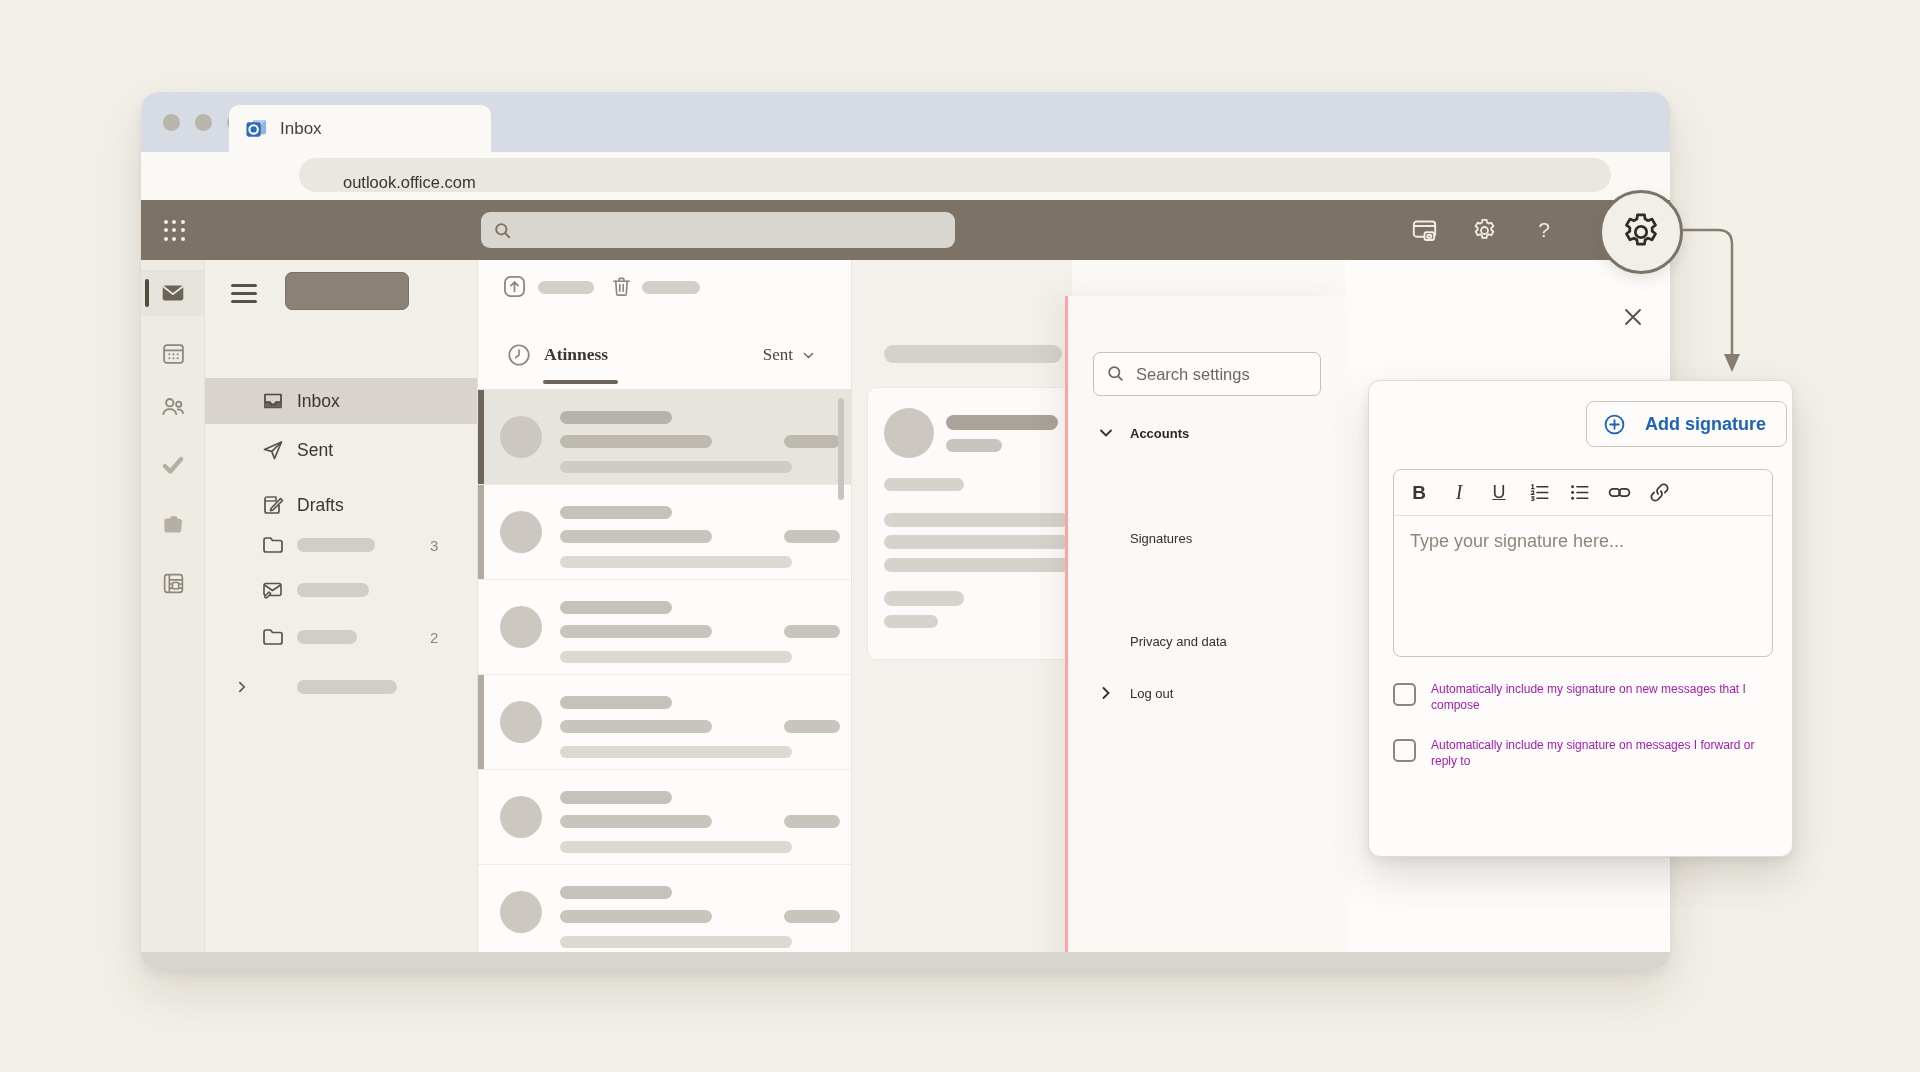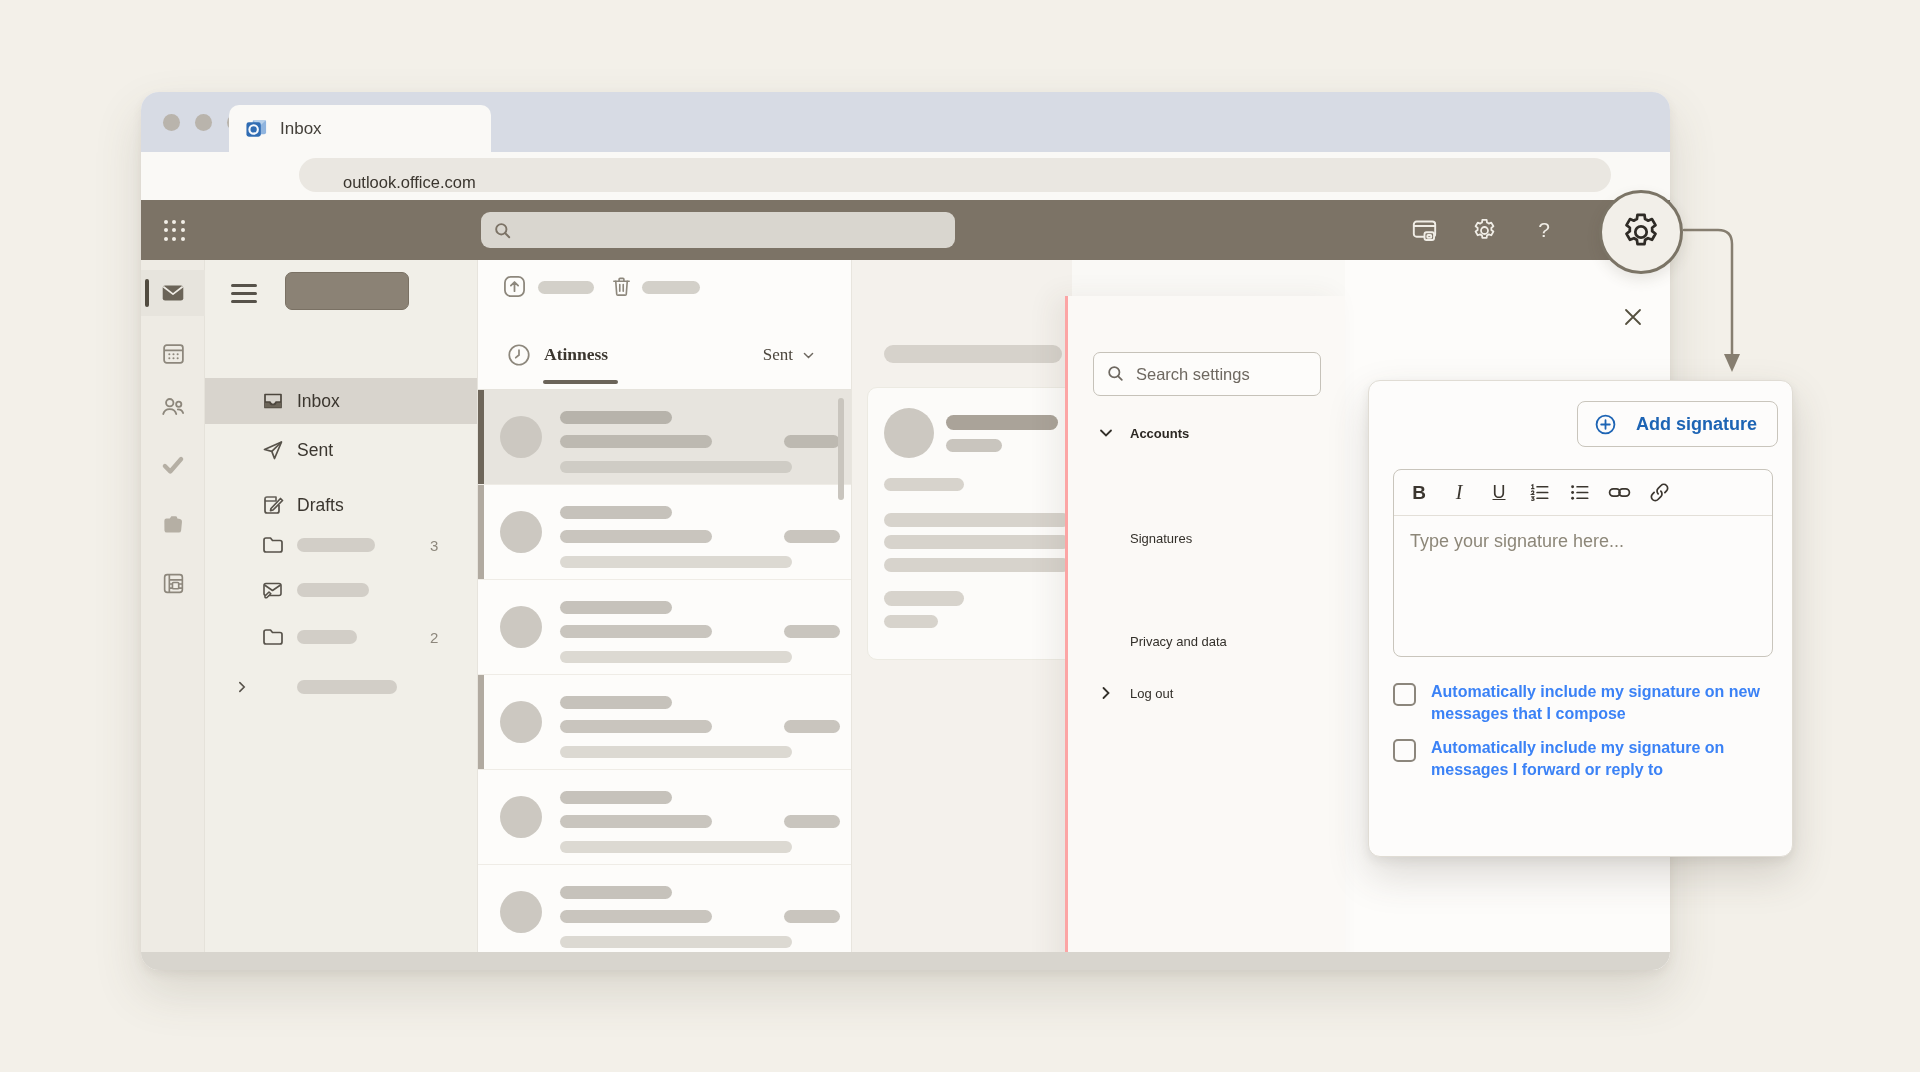--- a/index.html
+++ b/index.html
@@ -114,36 +114,36 @@
 
   
   .gear-callout { position:absolute; left:1599px; top:190px; width:84px; height:84px; border-radius:50%;
     background:#f2efe9; border:3px solid #7b7466; z-index:30; display:flex; align-items:center; justify-content:center;
     box-shadow:0 6px 14px rgba(70,62,48,.12); }
   .arrow-connector { position:absolute; left:1678px; top:214px; z-index:29; }
 
   .sigcard { position:absolute; left:1368px; top:380px; width:425px; height:477px; background:#fdfcfb;
     border:1px solid #e0dcd4; border-radius:12px; z-index:25;
     box-shadow:0 18px 40px rgba(70,62,48,.18), 0 4px 10px rgba(70,62,48,.08); }
-  .addsig { position:absolute; right:14px; top:20px; height:46px; padding:0 20px 0 16px;
+  .addsig { position:absolute; right:5px; top:20px; height:46px; padding:0 20px 0 16px;
     border:1.5px solid #c9c5bc; border-radius:8px; background:#fdfcfb;
     display:flex; align-items:center; gap:19px; cursor:pointer; }
   .addsig span { font-size:18px; font-weight:700; color:#1d64b4; }
   .editor { position:absolute; left:24px; top:88px; width:380px; height:188px; border:1.5px solid #c9c5bc; border-radius:8px; background:#fdfcfb; }
   .ed-toolbar { height:46px; border-bottom:1px solid #e3dfd8; display:flex; align-items:center; gap:10px; padding-left:10px; }
   .ed-btn { width:30px; height:30px; display:flex; align-items:center; justify-content:center; color:#3b362f; }
   .ed-b { font-weight:700; font-size:19px; }
   .ed-i { font-family:"Liberation Serif", serif; font-style:italic; font-size:20px; }
   .ed-u { font-size:18px; text-decoration:underline; }
   .editor textarea { width:100%; height:138px; border:none; outline:none; resize:none; background:transparent;
     padding:15px 16px; font-size:18px; color:#3b362f; font-family:"Liberation Sans",sans-serif; }
   .editor textarea::placeholder { color:#8d8779; }
   .cbrow { position:absolute; left:24px; display:flex; gap:15px; }
   .cbbox { width:23px; height:23px; border:2px solid #8c867c; border-radius:5px; background:#fdfcfb; flex:none; margin-top:2px; }
-  .cblabel { font-size:16px; color:#3b82f6; line-height:1.35; width:350px;font-weight:bold; }
+  .cblabel { font-size:12px; color:#a21caf; line-height:1.35; width:350px; }
 
   svg { display:block; }
 </style>
 </head>
 <body>
 
 <div class="window">
 
   <div class="tabstrip">
     <div class="lights">

